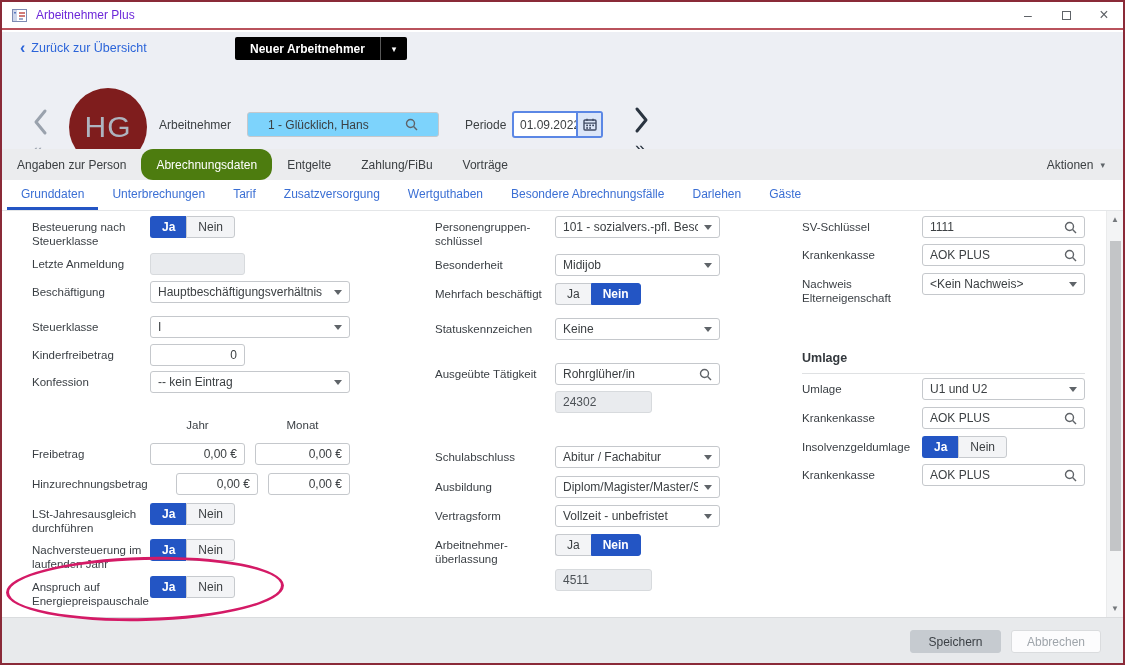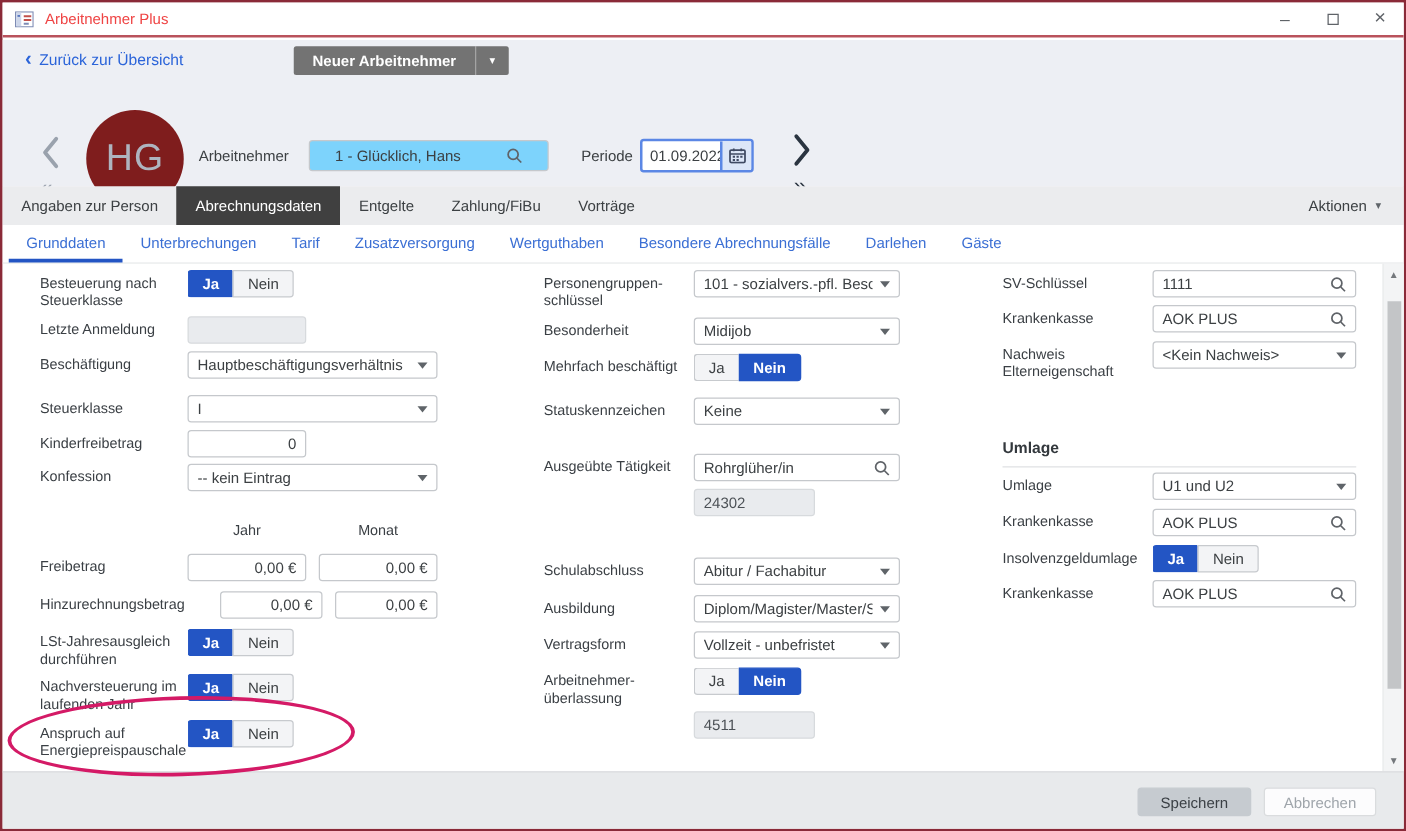--- a/index.html
+++ b/index.html
@@ -8,33 +8,33 @@
 
   .win {
     position: relative; width: 1125px; height: 665px;
     border: 2px solid #8a2a38; background: #fff; overflow: hidden;
   }
 
   
   .titlebar { position:absolute; top:0; left:0; right:0; height:28px; background:#fff;
     border-bottom:2px solid #b9525c; display:flex; align-items:center; }
   .app-icon { margin-left:10px; width:15px; height:13px; flex:none; }
-  .title-text { margin-left:9px; font-size:12px; color:#ef4444; }
+  .title-text { margin-left:9px; font-size:12px; color:#6d28d9; }
   .win-controls { margin-left:auto; display:flex; align-items:center; height:100%; }
   .win-btn { width:38px; height:100%; display:flex; align-items:center; justify-content:center;
     color:#5f6368; font-size:14px; cursor:default; }
   .max-box { width:9px; height:9px; border:1px solid #5f6368; display:inline-block; }
 
   
   .topheader { position:absolute; top:30px; left:0; right:0; height:117px; background:#edeff4; }
   .back-link { position:absolute; left:18px; top:9px; display:flex; align-items:center; gap:6px;
     color:#2b64d9; font-size:12.5px; cursor:pointer; }
   .back-chev { font-size:16px; font-weight:700; line-height:12px; }
   .new-btn { position:absolute; left:233px; top:5px; height:23px; display:inline-flex;
-    background:#737373; border-radius:2px; color:#fff; font-size:12px; font-weight:700; cursor:pointer; }
+    background:#000000; border-radius:2px; color:#fff; font-size:12px; font-weight:700; cursor:pointer; }
   .new-btn .main { display:flex; align-items:center; padding:0 15px; }
   .new-btn .dd { display:flex; align-items:center; justify-content:center; width:27px;
     border-left:1px solid rgba(255,255,255,.35); font-size:9px; }
 
   .nav-prev { position:absolute; left:30px; top:76px; }
   .nav-first { position:absolute; left:30px; top:108px; font-size:18px; color:#9aa2ad; cursor:pointer; }
   .nav-next { position:absolute; left:632px; top:74px; }
   .nav-last { position:absolute; left:633px; top:106px; font-size:18px; color:#2a3440; cursor:pointer; }
 
   .avatar { position:absolute; left:67px; top:56px; width:78px; height:78px; border-radius:50%;
@@ -51,21 +51,21 @@
     font-size:12px; color:#3c4043; }
   .date-btn { width:25px; display:flex; align-items:center; justify-content:center;
     background:#dce6f8; border-left:2px solid #5b87e5; cursor:pointer; }
   .record-counter { position:absolute; left:505px; top:120px; width:110px; text-align:center;
     font-size:11px; color:#45494e; }
 
   
   .maintabs { position:absolute; top:147px; left:0; right:0; height:31px; background:#ebecee;
     display:flex; align-items:stretch; }
   .mtab { display:flex; align-items:center; padding:0 15px; font-size:12px; color:#3c4043; cursor:pointer; }
-  .mtab.active { background:#404040; color:#fff; }
+  .mtab.active { background:#4d7c0f; color:#fff;border-radius:12px; }
   .actions { margin-left:auto; margin-right:18px; display:flex; align-items:center; gap:7px;
     font-size:12px; color:#3c4043; cursor:pointer; }
   .actions .caret-txt { font-size:9px; color:#5f6469; }
 
   
   .subtabs { position:absolute; top:178px; left:0; right:0; height:31px; background:#fff;
     border-bottom:1px solid #e4e6e8; display:flex; align-items:stretch; padding-left:5px; }
   .stab { display:flex; align-items:center; padding:0 14px; font-size:12px; color:#3b6fd4;
     cursor:pointer; border-bottom:3px solid transparent; }
   .stab.active { border-bottom-color:#2355c4; }

